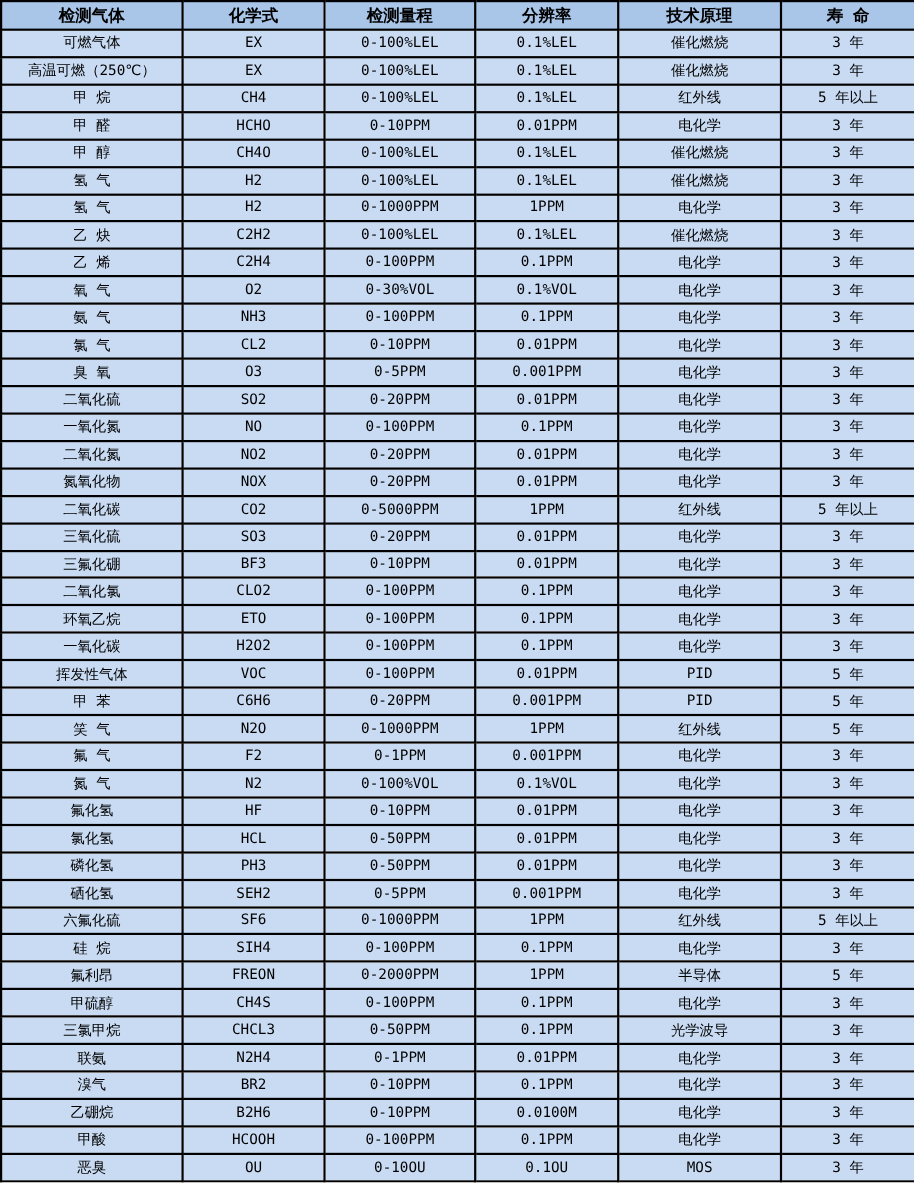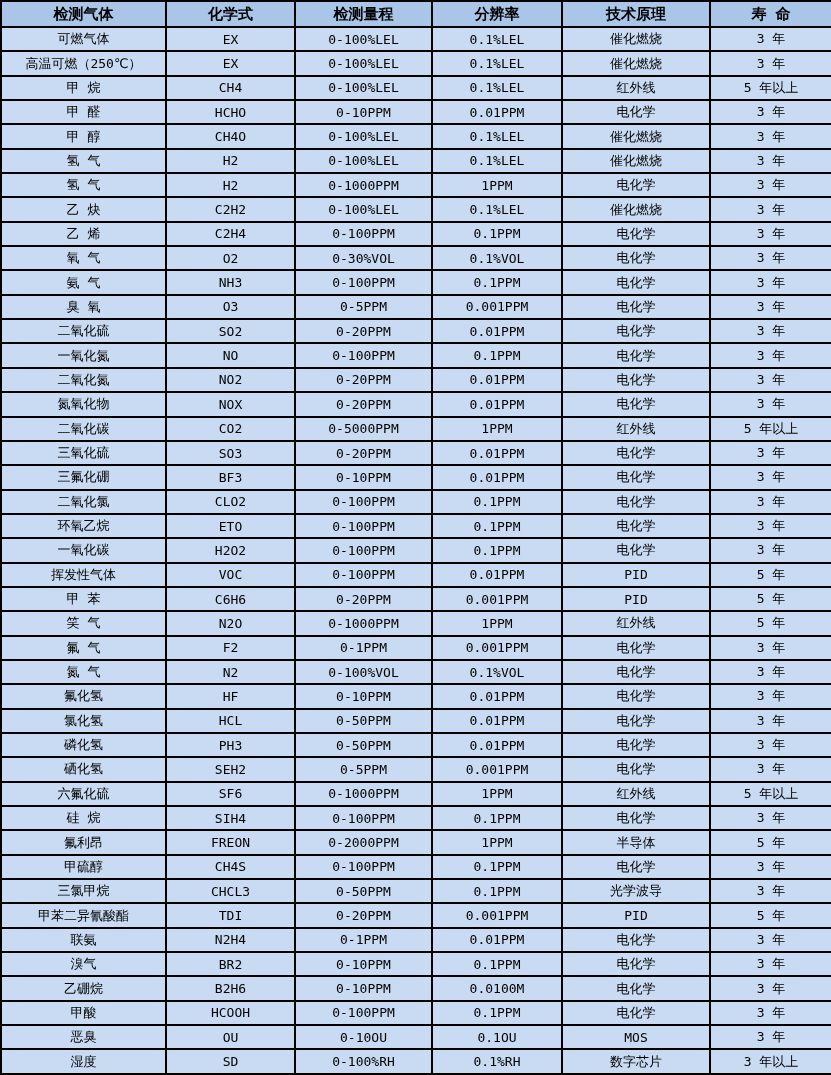--- a/index.html
+++ b/index.html
@@ -151,20 +151,28 @@
       </tr>
       <tr>
         <td>氨 气</td>
         <td>NH3</td>
         <td>0-100PPM</td>
         <td>0.1PPM</td>
         <td>电化学</td>
         <td>3 年</td>
       </tr>
       <tr>
+        <td>氯 气</td>
+        <td>CL2</td>
+        <td>0-10PPM</td>
+        <td>0.01PPM</td>
+        <td>电化学</td>
+        <td>3 年</td>
+      </tr>
+      <tr>
         <td>臭 氧</td>
         <td>O3</td>
         <td>0-5PPM</td>
         <td>0.001PPM</td>
         <td>电化学</td>
         <td>3 年</td>
       </tr>
       <tr>
         <td>二氧化硫</td>
         <td>SO2</td>
@@ -351,28 +359,20 @@
       </tr>
       <tr>
         <td>三氯甲烷</td>
         <td>CHCL3</td>
         <td>0-50PPM</td>
         <td>0.1PPM</td>
         <td>光学波导</td>
         <td>3 年</td>
       </tr>
       <tr>
-        <td>甲苯二异氰酸酯</td>
-        <td>TDI</td>
-        <td>0-20PPM</td>
-        <td>0.001PPM</td>
-        <td>PID</td>
-        <td>5 年</td>
-      </tr>
-      <tr>
         <td>联氨</td>
         <td>N2H4</td>
         <td>0-1PPM</td>
         <td>0.01PPM</td>
         <td>电化学</td>
         <td>3 年</td>
       </tr>
       <tr>
         <td>溴气</td>
         <td>BR2</td>
@@ -398,22 +398,14 @@
         <td>3 年</td>
       </tr>
       <tr>
         <td>恶臭</td>
         <td>OU</td>
         <td>0-10OU</td>
         <td>0.1OU</td>
         <td>MOS</td>
         <td>3 年</td>
       </tr>
-      <tr>
-        <td>湿度</td>
-        <td>SD</td>
-        <td>0-100%RH</td>
-        <td>0.1%RH</td>
-        <td>数字芯片</td>
-        <td>3 年以上</td>
-      </tr>
     </tbody>
 </table>
 
 </body></html>

